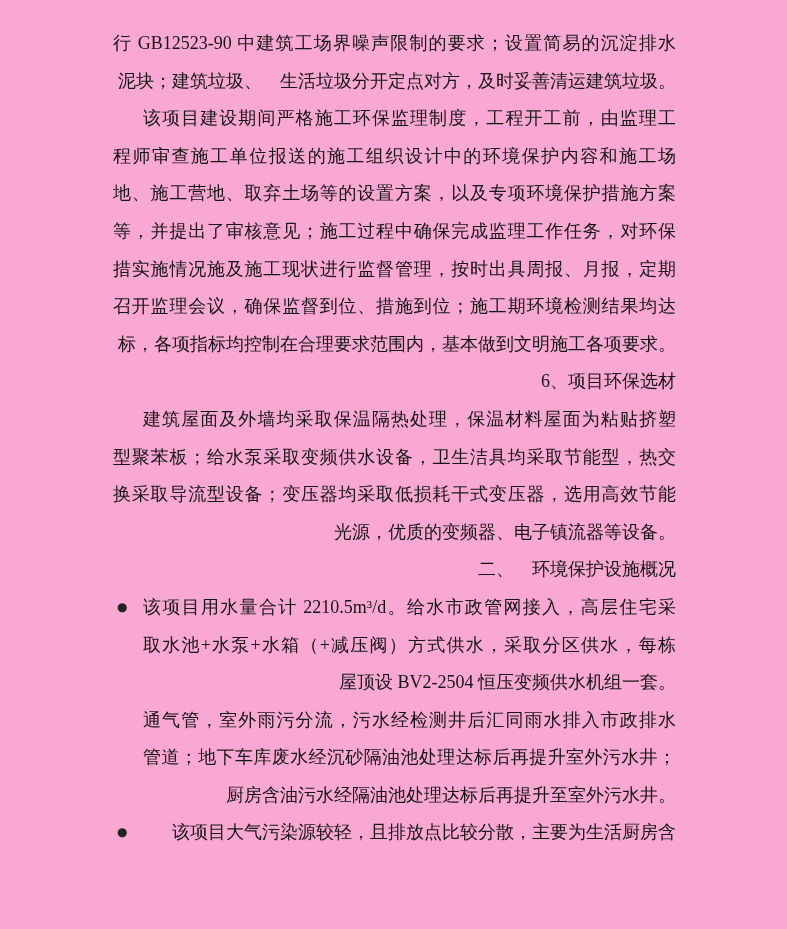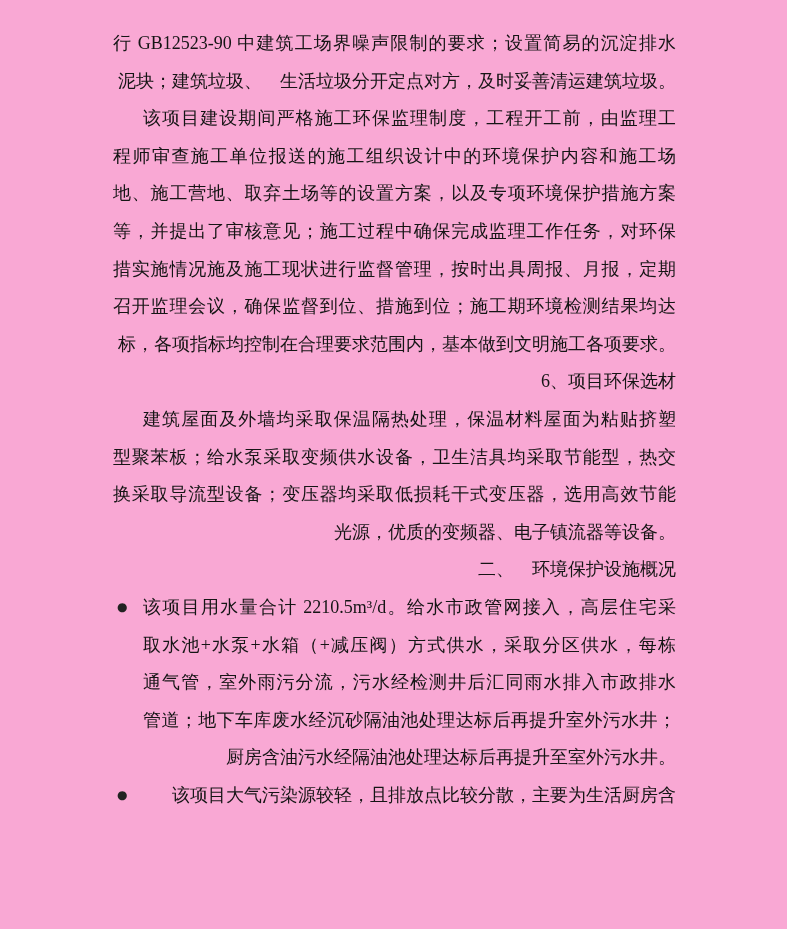--- a/index.html
+++ b/index.html
@@ -83,20 +83,21 @@
         <div class="line fill">换采取导流型设备；变压器均采取低损耗干式变压器，选用高效节能</div>
         <div class="line">光源，优质的变频器、电子镇流器等设备。</div>
       </div>
       <div class="block heading">
         <div class="line">二、　环境保护设施概况</div>
       </div>
       <div class="block bullet">
         <span class="bullet-dot">●</span>
         <div class="line fill">该项目用水量合计 2210.5m³/d。给水市政管网接入，高层住宅采</div>
         <div class="line fill">取水池+水泵+水箱（+减压阀）方式供水，采取分区供水，每栋</div>
+        <div class="line">屋顶设 BV2-2504 恒压变频供水机组一套。</div>
       </div>
       <div class="block hang">
         <div class="line fill">通气管，室外雨污分流，污水经检测井后汇同雨水排入市政排水</div>
         <div class="line fill">管道；地下车库废水经沉砂隔油池处理达标后再提升室外污水井；</div>
         <div class="line">厨房含油污水经隔油池处理达标后再提升至室外污水井。</div>
       </div>
       <div class="block bullet">
         <span class="bullet-dot">●</span>
         <div class="line">该项目大气污染源较轻，且排放点比较分散，主要为生活厨房含</div>
       </div>

